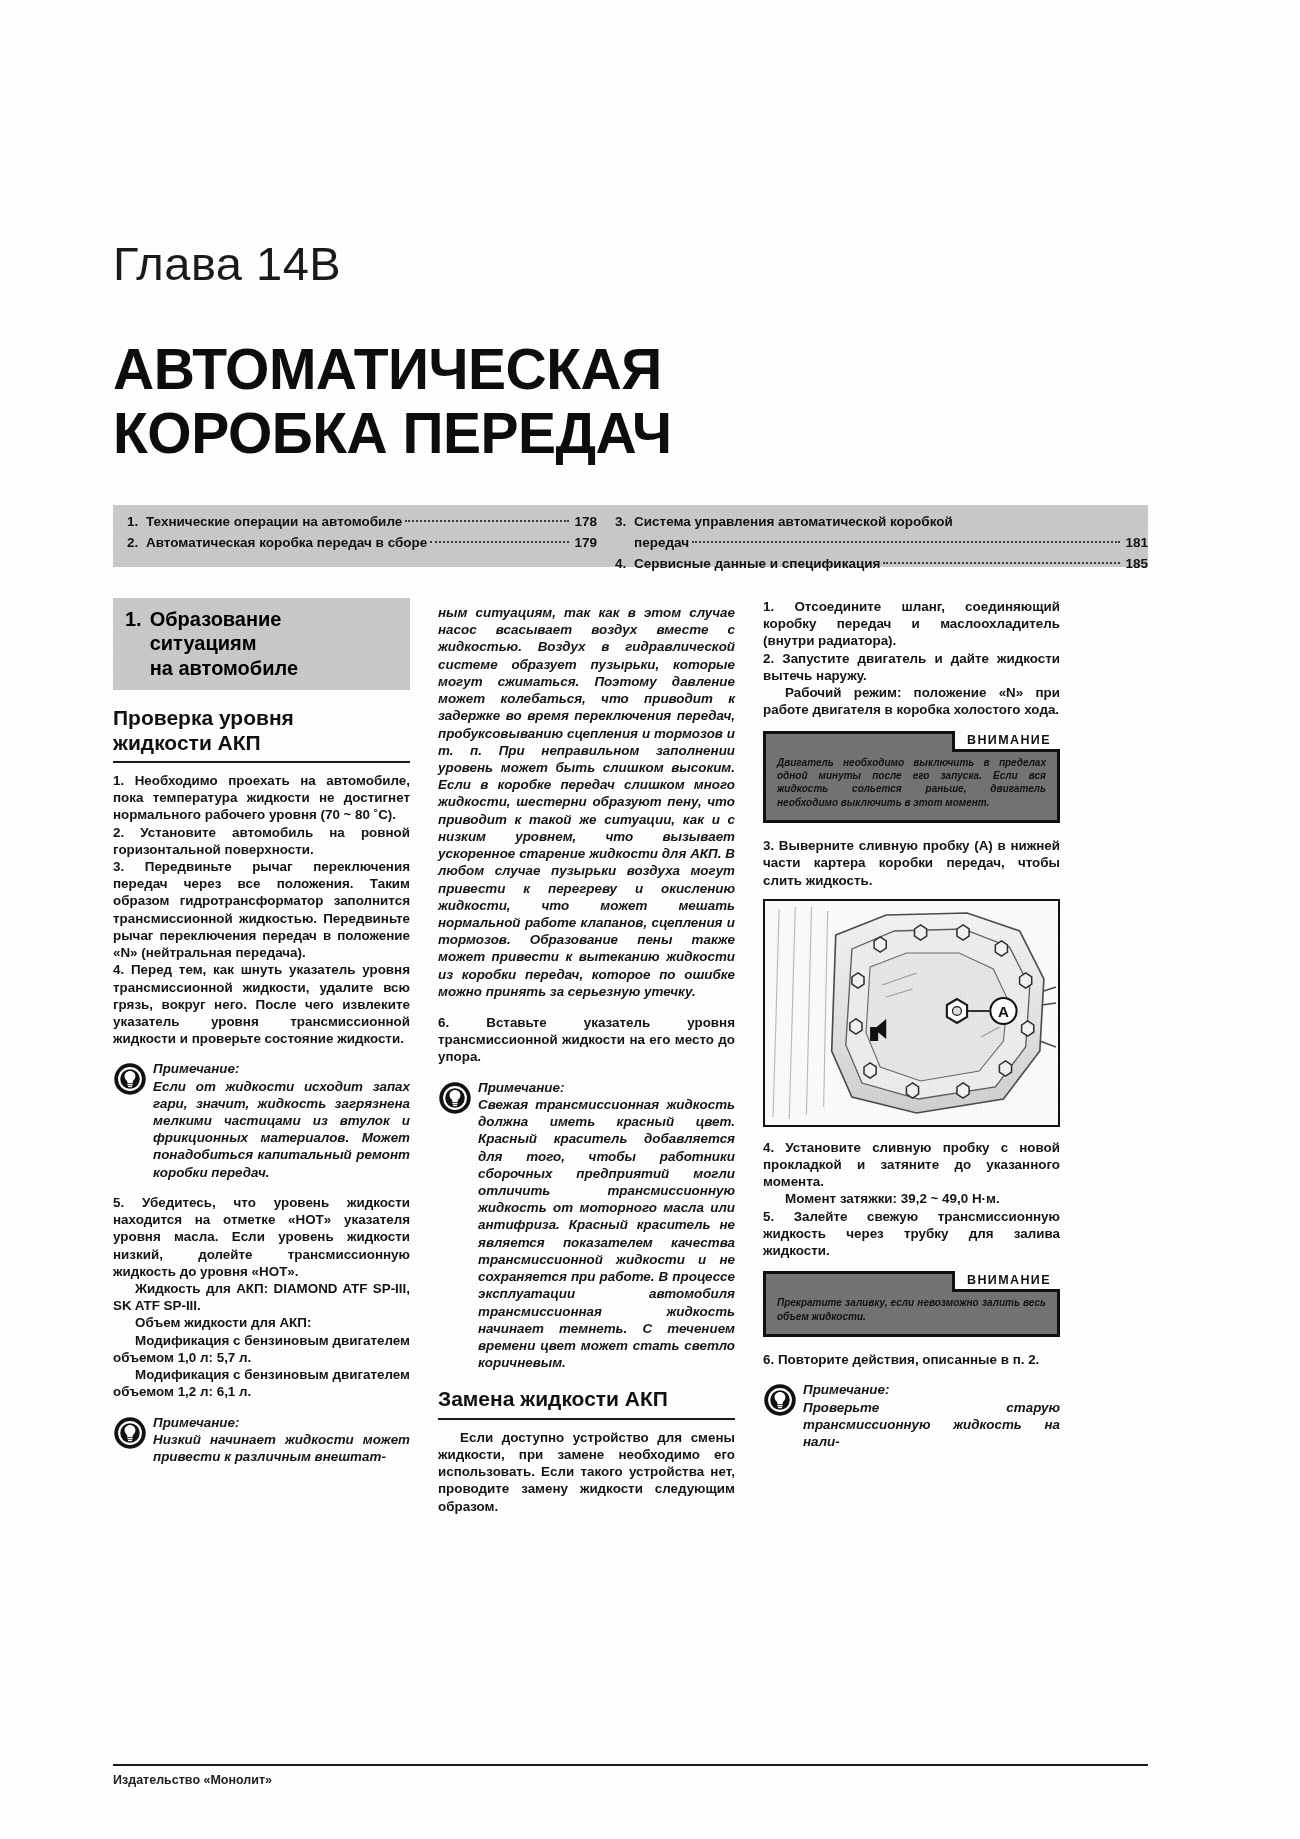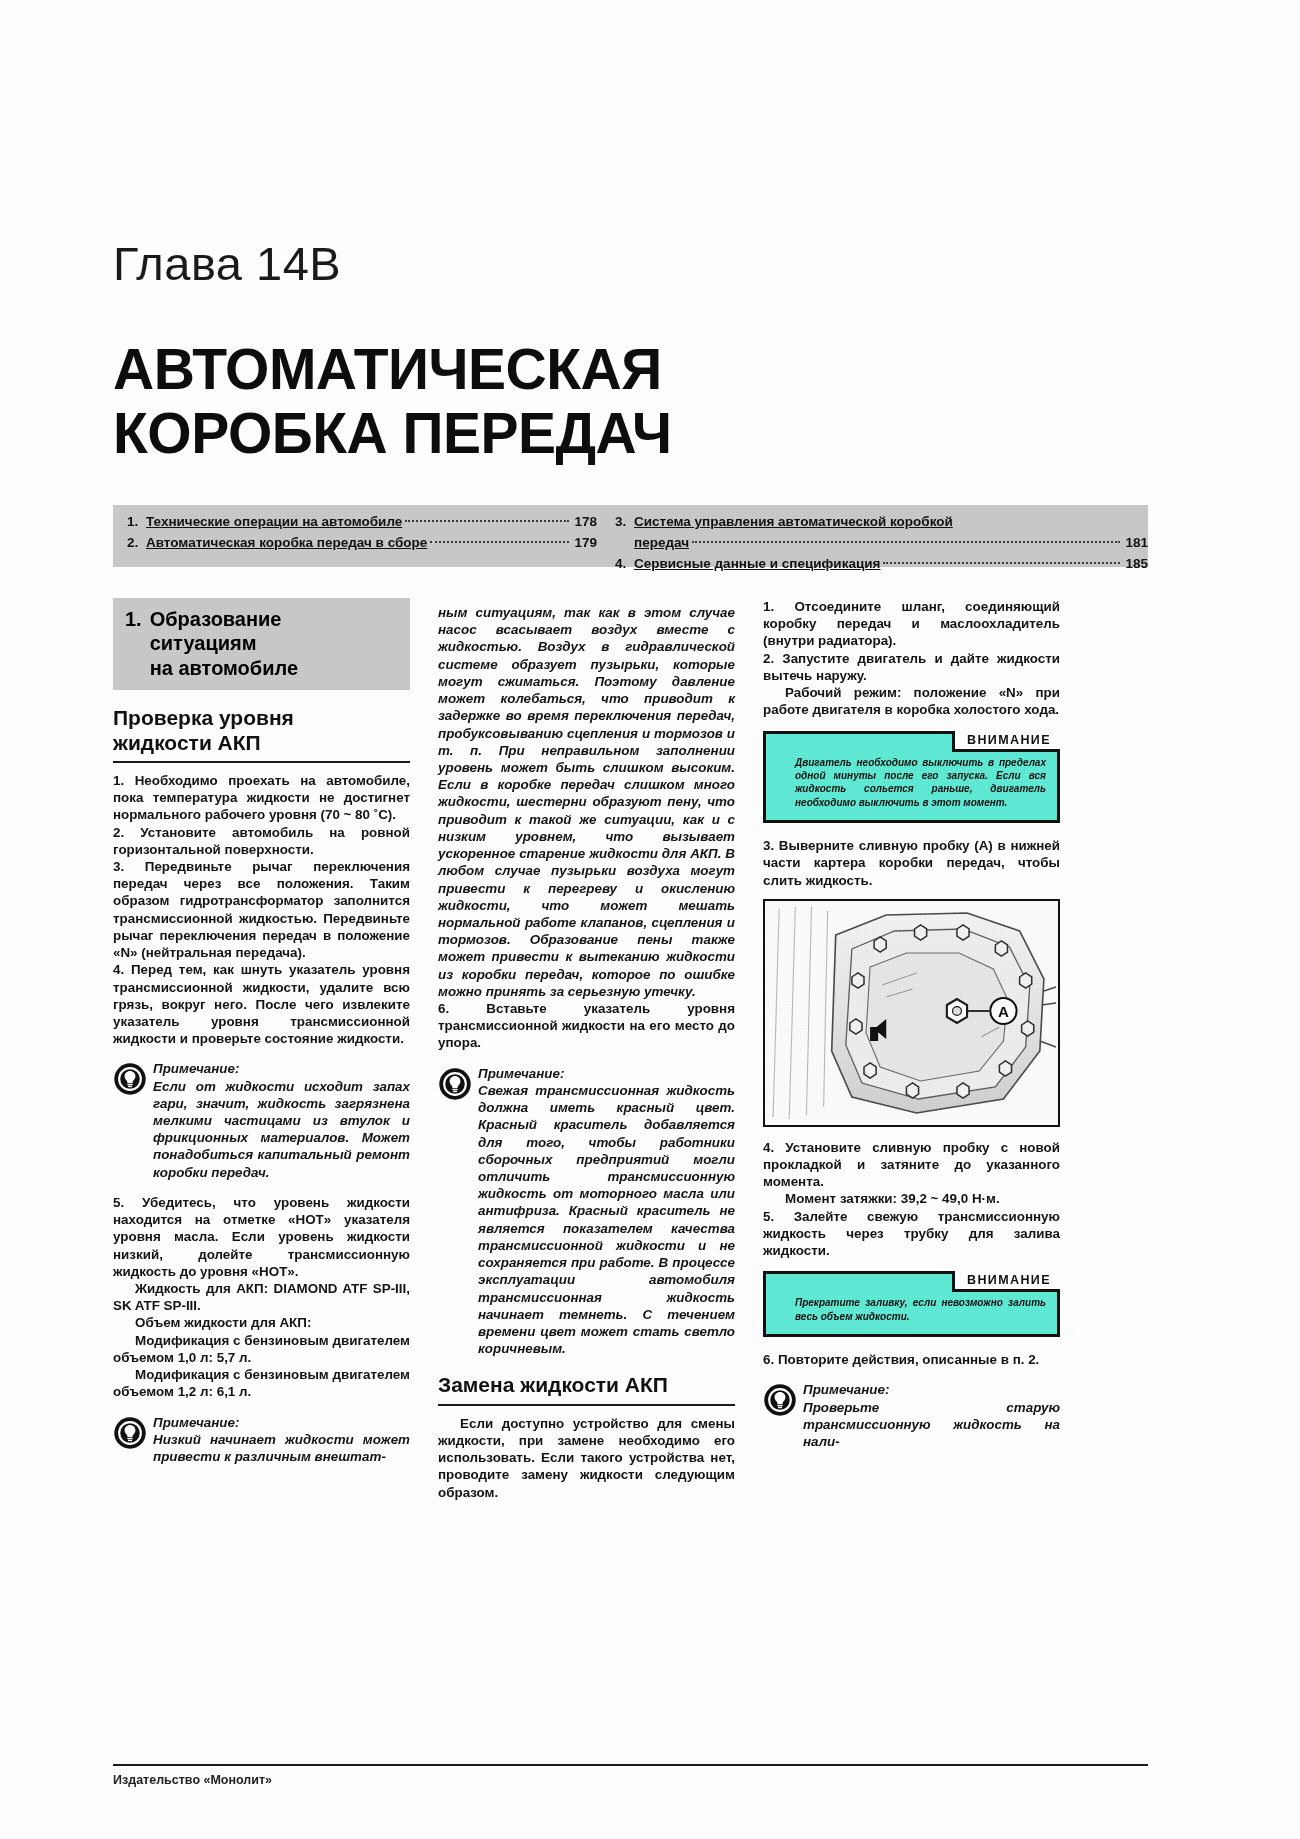--- a/index.html
+++ b/index.html
@@ -39,21 +39,21 @@
   .toc{
     position:absolute;left:0;top:497px;width:1035px;height:62px;
     background:#c9c9c9;
     display:flex;
   }
   .toc-col{flex:1;padding:7px 0 0 0;position:relative;}
   .toc-col.left{width:470px;flex:0 0 470px;padding-left:14px;}
   .toc-col.right{flex:1;padding-left:18px;}
   .toc-row{display:flex;align-items:baseline;font-size:13.5px;color:#111;line-height:1.55;font-weight:600;}
   .toc-row .n{font-weight:bold;width:19px;flex:0 0 19px;}
-  .toc-row .t{white-space:nowrap;text-decoration:underline;}
+  .toc-row .t{white-space:nowrap;}
   .toc-row .dots{
     flex:1 1 auto;min-width:6px;
     border-bottom:2px dotted #3a3a3a;
     transform:translateY(-4px);
     margin:0 3px;
   }
   .toc-row .p{font-weight:bold;padding-left:2px;}
   .toc-row.cont .n{visibility:hidden;}
 
   
@@ -85,21 +85,21 @@
   p.ind{text-indent:22px;}
   p.ital{font-style:italic;margin-top:6px;}
 
   
   .note{display:flex;margin:13px 0 13px 0;align-items:flex-start;}
   .note .ico{flex:0 0 40px;margin-top:2px;}
   .note .body{flex:1;font-style:italic;font-size:13.4px;line-height:1.285;text-align:justify;font-weight:600;color:#141414;}
   .note .body .lbl{display:block;}
 
   
-  .warn{border:3px solid #111;background:#5eead4;margin:12px 0 14px 0;position:relative;padding:22px 11px 11px 29px;}
+  .warn{border:3px solid #111;background:#737373;margin:12px 0 14px 0;position:relative;padding:22px 11px 11px 11px;}
   .warn .cap{
     position:absolute;right:-3px;top:-3px;background:#ffffff;color:#111;
     border:3px solid #111;border-top:none;border-right:none;
     font-size:12.5px;font-weight:bold;letter-spacing:1.4px;
     padding:2px 9px 2px 12px;
   }
   .warn p{font-size:10px;font-style:italic;font-weight:bold;line-height:1.34;margin:0;text-align:justify;color:#111;}
 
   
   .fig{border:2.5px solid #111;background:#fff;margin:10px 0 12px 0;height:224px;position:relative;overflow:hidden;}
@@ -217,21 +217,21 @@
           <div class="body">
             <span class="lbl">Примечание:</span>
             <span>Низкий начинает жидкости может привести к различным внештат-</span>
           </div>
         </div>
       </div>
 
       <div class="col col2">
         <p class="b ital">ным ситуациям, так как в этом случае насос всасывает воздух вместе с жидкостью. Воздух в гидравлической системе образует пузырьки, которые могут сжиматься. Поэтому давление может колебаться, что приводит к задержке во время переключения передач, пробуксовыванию сцепления и тормозов и т. п. При неправильном заполнении уровень может быть слишком высоким. Если в коробке передач слишком много жидкости, шестерни образуют пену, что приводит к такой же ситуации, как и с низким уровнем, что вызывает ускоренное старение жидкости для АКП. В любом случае пузырьки воздуха могут привести к перегреву и окислению жидкости, что может мешать нормальной работе клапанов, сцепления и тормозов. Образование пены также может привести к вытеканию жидкости из коробки передач, которое по ошибке можно принять за серьезную утечку.</p>
 
-        <p class="b" style="">6. Вставьте указатель уровня трансмиссионной жидкости на его место до упора.</p>
+        <p class="b" style="margin-top:14px;">6. Вставьте указатель уровня трансмиссионной жидкости на его место до упора.</p>
 
         <div class="note">
           <div class="ico">
             <svg viewBox="0 0 40 40" width="34" height="34" aria-hidden="true">
               <circle cx="20" cy="20" r="18.5" fill="#111"></circle>
               <circle cx="20" cy="20" r="14" fill="#fff"></circle>
               <circle cx="20" cy="20" r="11.5" fill="#111"></circle>
               <path d="M20 10.5c-3.6 0-6.4 2.8-6.4 6.2 0 2.3 1.3 3.9 2.4 5.2.6.7.9 1.3.9 2.1v.6h6.2v-.6c0-.8.3-1.4.9-2.1 1.1-1.3 2.4-2.9 2.4-5.2 0-3.4-2.8-6.2-6.4-6.2z" fill="#fff"></path>
               <rect x="16.9" y="25.6" width="6.2" height="1.7" fill="#fff"></rect>
               <rect x="17.6" y="28" width="4.8" height="1.6" fill="#fff"></rect>

